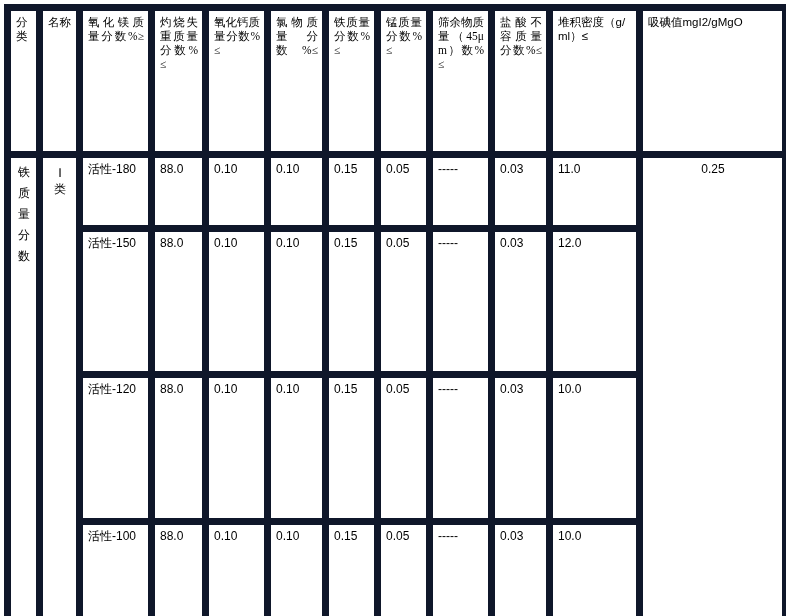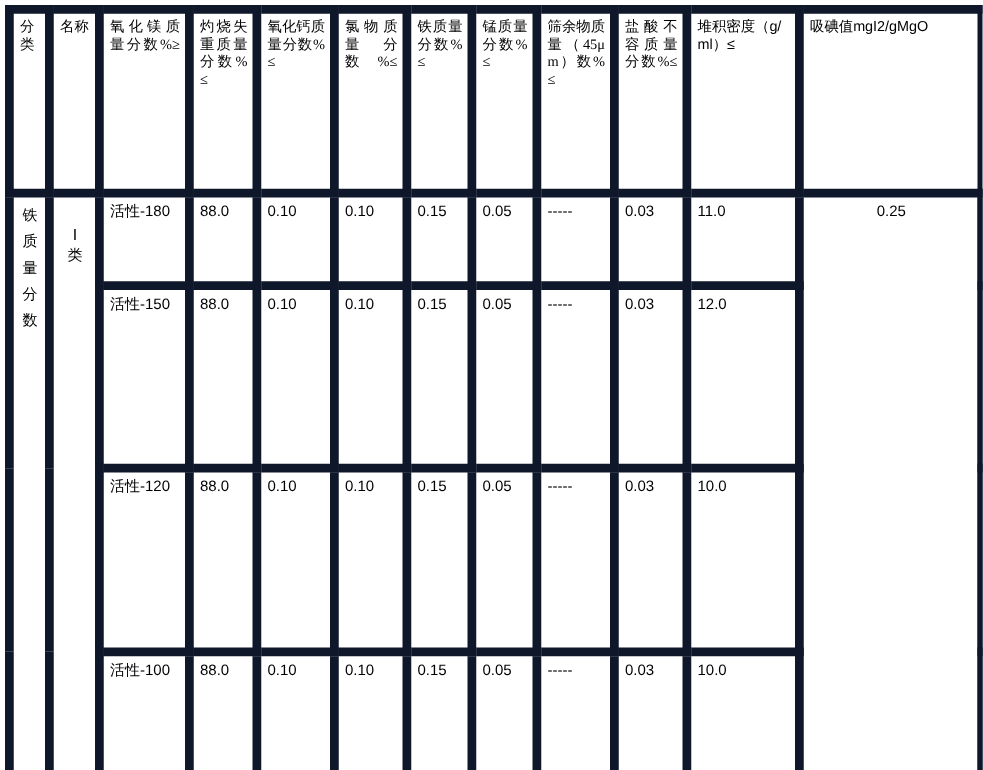--- a/index.html
+++ b/index.html
@@ -59,21 +59,21 @@
   }
   .class-cell {
     text-align: center;
     vertical-align: middle;
     font-size: 12px;
     padding: 0 2px;
   }
   .class-cell .stack2 {
     display: block;
     width: 1em;
-    margin: 18px auto;
+    margin: 3px auto;
     line-height: 1.35;
     word-break: break-all;
   }
   .density {
     text-align: center;
     vertical-align: middle;
     font-size: 12px;
   }
   .datarow td {
     height: 34px;

